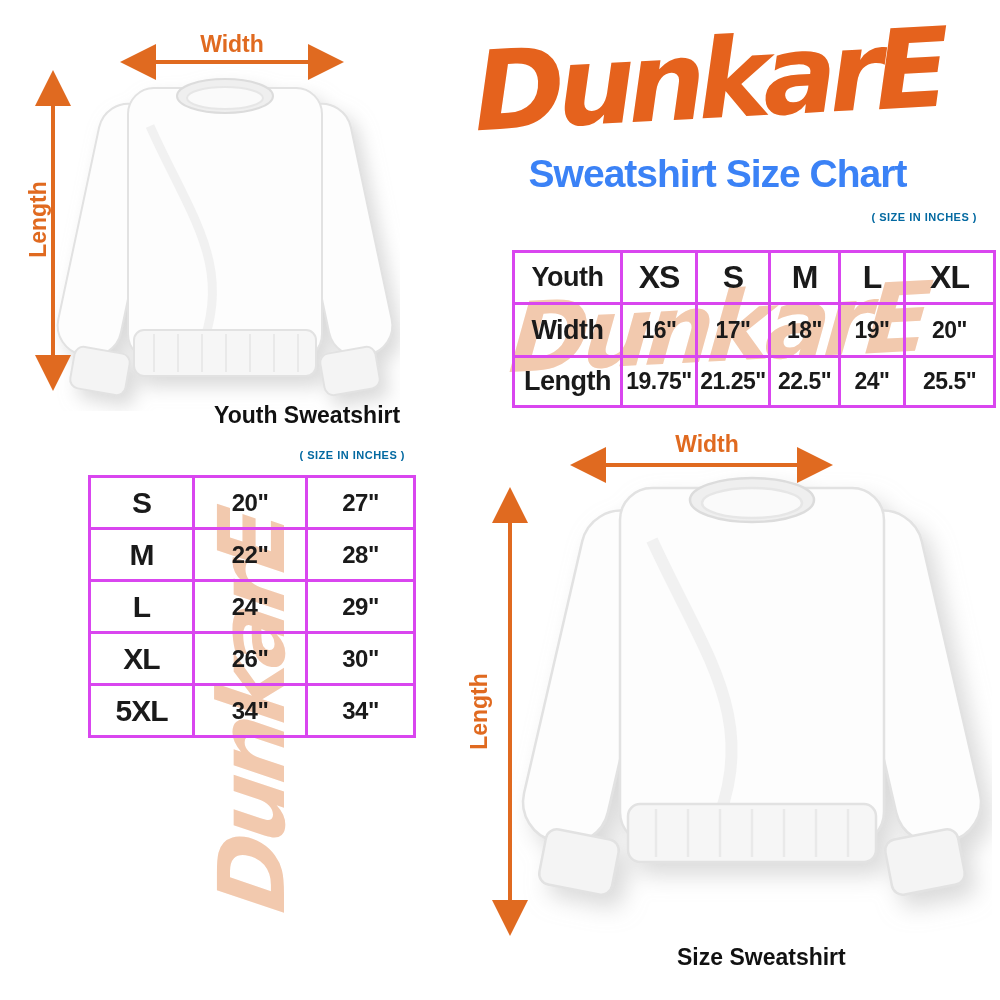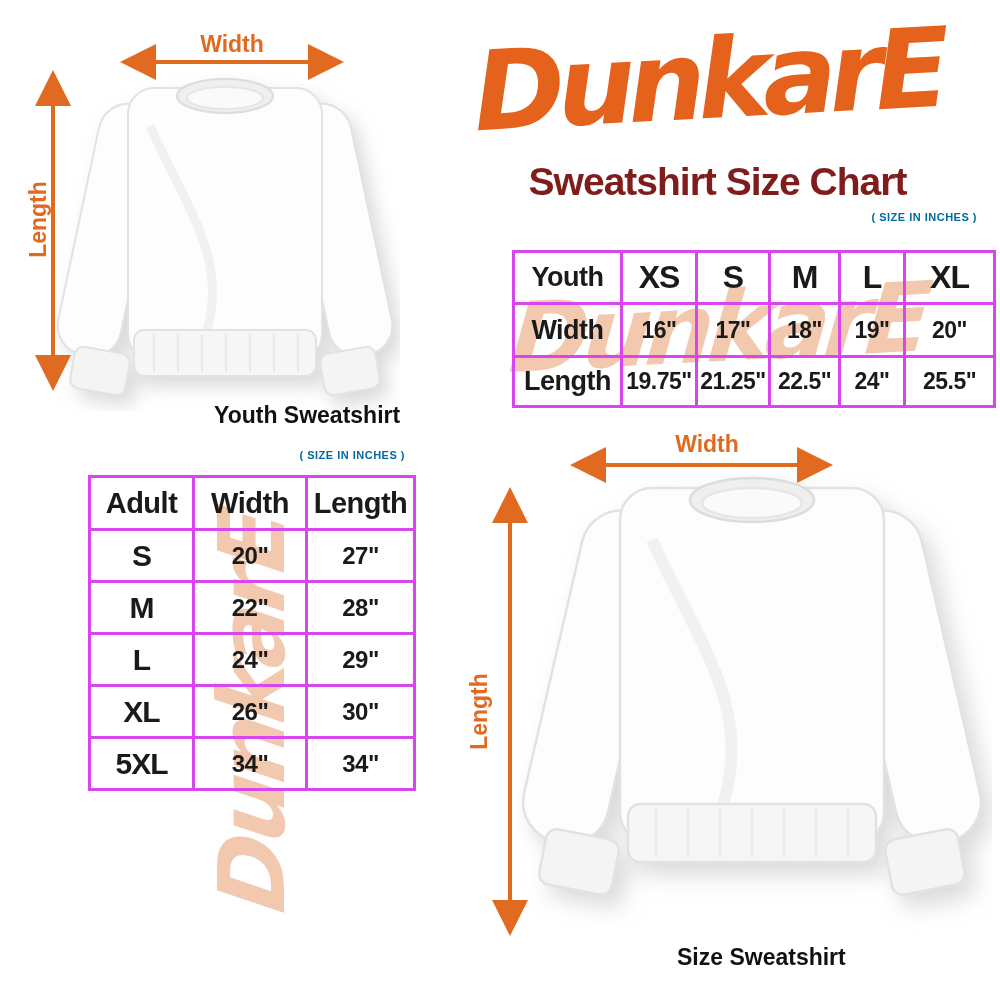--- a/index.html
+++ b/index.html
@@ -18,22 +18,22 @@
     transform:rotate(-90deg) skewX(-8deg);transform-origin:center center;
   }
   
   .logo{
     position:absolute;left:428px;top:10px;width:560px;height:148px;z-index:3;
     font-family:"DejaVu Sans",sans-serif;font-weight:bold;font-style:italic;
     font-size:110px;line-height:140px;text-align:center;color:#E5621D;
     letter-spacing:-8px;transform:rotate(-3deg);
   }
   .title{
-    position:absolute;left:465px;top:160px;width:505px;z-index:3;text-align:center;
-    font-size:39px;font-weight:700;letter-spacing:-1px;color:#7f1d1d;
+    position:absolute;left:465px;top:152px;width:505px;z-index:3;text-align:center;
+    font-size:39px;font-weight:700;letter-spacing:-1px;color:#3b82f6;
   }
   .note{position:absolute;z-index:3;font-size:11px;font-weight:700;color:#0369a1;letter-spacing:.5px;}
   .note-top{left:737px;top:211px;width:240px;text-align:right;}
   .note-adult{left:158px;top:449px;width:247px;text-align:right;}
   
   table.tbl{position:absolute;z-index:2;border-collapse:collapse;table-layout:fixed;background:transparent;}
   .tbl td{border:3px solid #d946ef;text-align:center;vertical-align:middle;padding:0;overflow:hidden;}
   .tbl-youth{left:512px;top:250px;width:481px;}
   .tbl-adult{left:88px;top:475px;width:325px;}
   .cell-lbl{font-size:27px;font-weight:700;letter-spacing:-.5px;}
@@ -186,25 +186,20 @@
   </tbody>
     </table>
 
   <table class="tbl tbl-adult">
     <colgroup>
         <col style="width:104px">
         <col style="width:113px">
         <col style="width:108px">
       </colgroup>
     <tbody>
-        <tr style="height:53px">
-      <td class="cell-lbl">Adult</td>
-      <td class="cell-lbl">Width</td>
-      <td class="cell-lbl">Length</td>
-    </tr>
     <tr style="height:52px">
       <td class="cell-size">S</td>
       <td class="cell-num">20"</td>
       <td class="cell-num">27"</td>
     </tr>
     <tr style="height:52px">
       <td class="cell-size">M</td>
       <td class="cell-num">22"</td>
       <td class="cell-num">28"</td>
     </tr>

